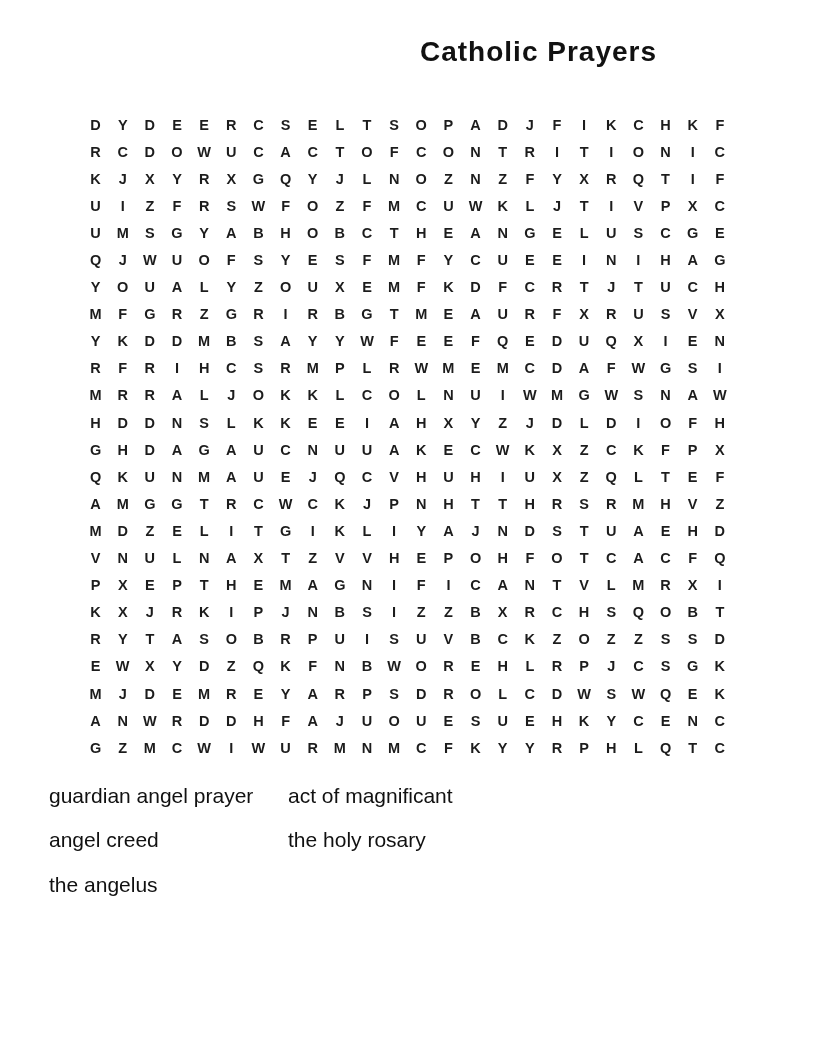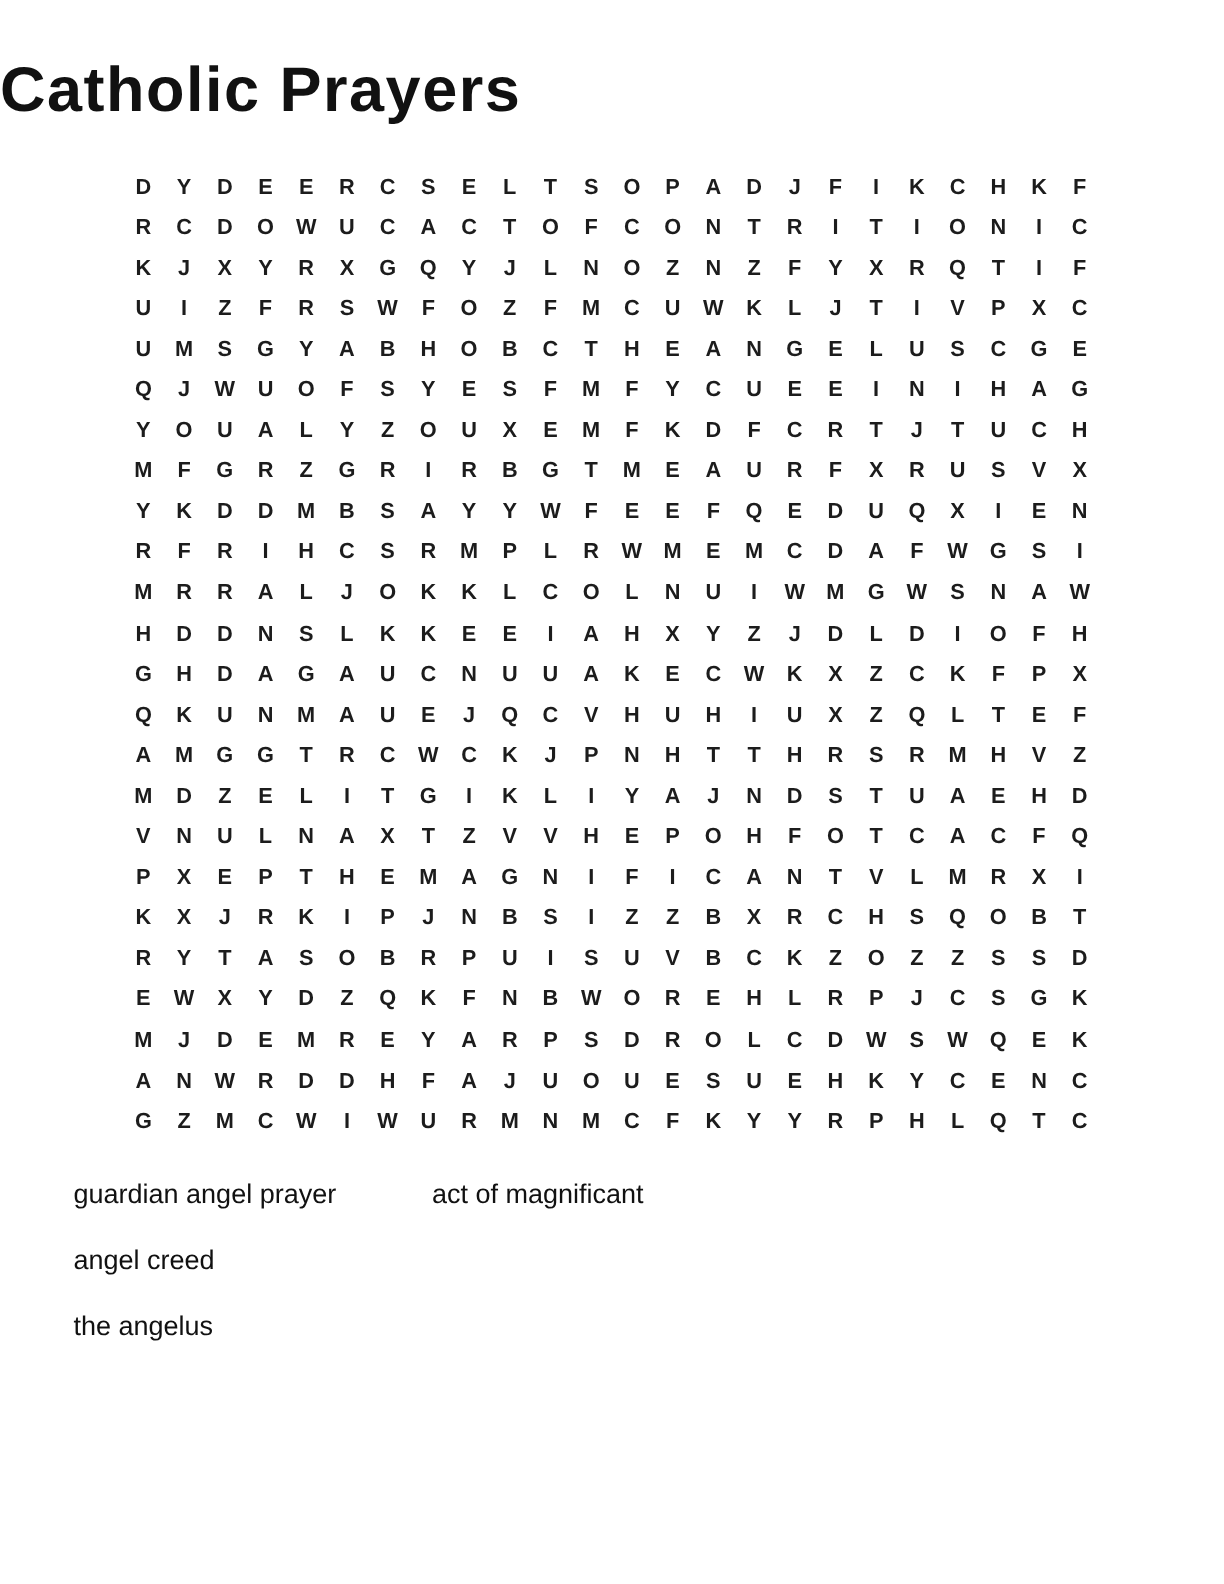--- a/index.html
+++ b/index.html
@@ -18,22 +18,22 @@
   .page {
     position: absolute;
     inset: 0;
   }
   .title {
     position: absolute;
     top: 36px;
     left: 0;
     width: 657px;
     margin: 0;
-    text-align: left;
-    font-size: 42px;
+    text-align: right;
+    font-size: 28px;
     font-weight: 700;
     letter-spacing: 1px;
     color: #111111;
   }
   .grid {
     position: absolute;
     top: 111px;
     left: 82px;
     width: 652px;
   }
@@ -60,21 +60,21 @@
     grid-template-columns: 239px 240px auto;
   }
   .word-col {
     display: flex;
     flex-direction: column;
   }
   .word-item {
     height: 44.3px;
     display: flex;
     align-items: center;
-    font-size: 18px;
+    font-size: 21px;
     font-weight: 500;
     color: #111111;
     white-space: nowrap;
   }
 </style>
 </head>
 <body>
 
 <div class="page">
   <h1 class="title">Catholic Prayers</h1>
@@ -705,15 +705,16 @@
       </div>
     </div>
   <div class="words" id="words">
       <div class="word-col">
         <div class="word-item">guardian angel prayer</div>
         <div class="word-item">angel creed</div>
         <div class="word-item">the angelus</div>
       </div>
       <div class="word-col">
         <div class="word-item">act of magnificant</div>
+        <div class="word-item">the holy rosary</div>
       </div>
     </div>
 </div>
 
 </body></html>

